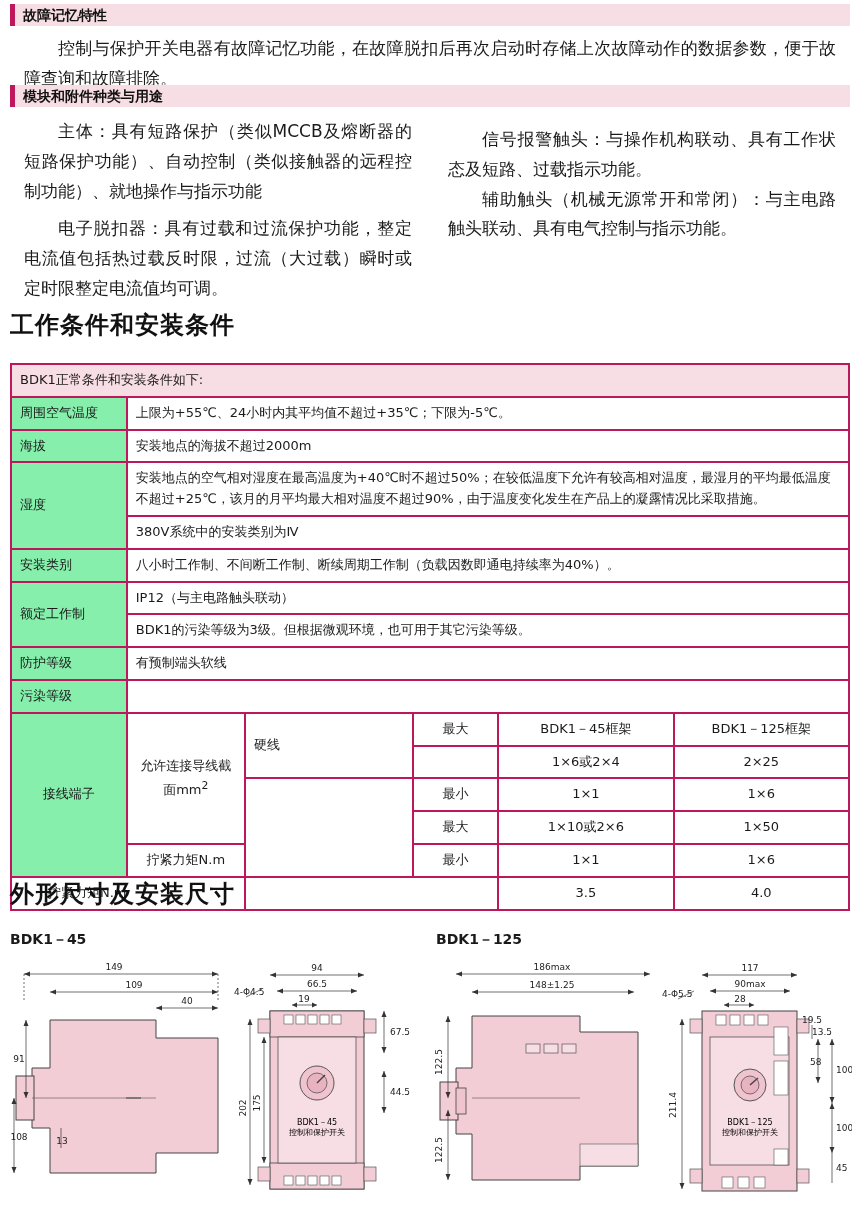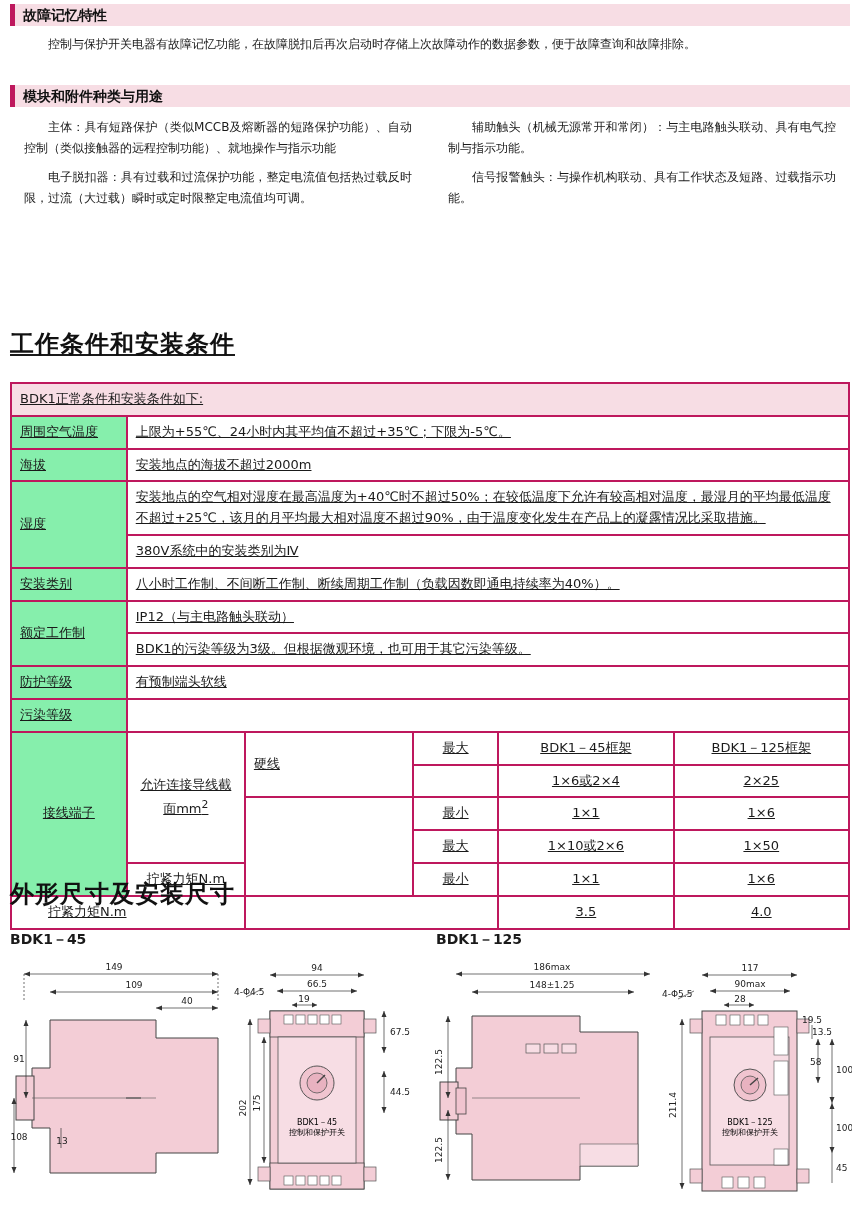--- a/index.html
+++ b/index.html
@@ -37,21 +37,21 @@
   }
   .big-heading {
     font-size: 24px;
     font-weight: bold;
     color: #111;
     margin: 0 0 0 10px;
     letter-spacing: 1px;
   }
 
   .para {
-    font-size: 12px;
+    font-size: 17px;
     line-height: 1.75;
     text-align: justify;
     text-justify: inter-ideograph;
   }
   .indent { text-indent: 2em; }
 
   
   .two-col {
     display: flex;
     gap: 36px;
@@ -103,27 +103,27 @@
   </div>
 
   <div style="position:absolute; left:0; top:85px; width:860px;">
     <div class="bar-heading">模块和附件种类与用途</div>
     <div class="two-col">
       <div>
         <div class="para indent">主体：具有短路保护（类似MCCB及熔断器的短路保护功能）、自动控制（类似接触器的远程控制功能）、就地操作与指示功能</div>
         <div class="para indent" style="margin-top:8px;">电子脱扣器：具有过载和过流保护功能，整定电流值包括热过载反时限，过流（大过载）瞬时或定时限整定电流值均可调。</div>
       </div>
       <div>
+        <div class="para indent" style="margin-top:8px;">信号报警触头：与操作机构联动、具有工作状态及短路、过载指示功能。</div>
         <div class="para indent">辅助触头（机械无源常开和常闭）：与主电路触头联动、具有电气控制与指示功能。</div>
-        <div class="para indent" style="margin-top:8px;">信号报警触头：与操作机构联动、具有工作状态及短路、过载指示功能。</div>
       </div>
     </div>
   </div>
 
-  <div style="position:absolute; left:0; top:328px; width:813px;text-decoration:underline;">
+  <div style="position:absolute; left:0; top:309px; width:813px;">
     <div class="big-heading">工作条件和安装条件</div>
 
     <table class="spec" style="margin-top:22px;">
       <tbody>
           <tr>
         <td class="head" colspan="6">BDK1正常条件和安装条件如下:</td>
       </tr>
       <tr>
         <td class="lbl">周围空气温度</td>
         <td colspan="5">上限为+55℃、24小时内其平均值不超过+35℃；下限为-5℃。</td>

